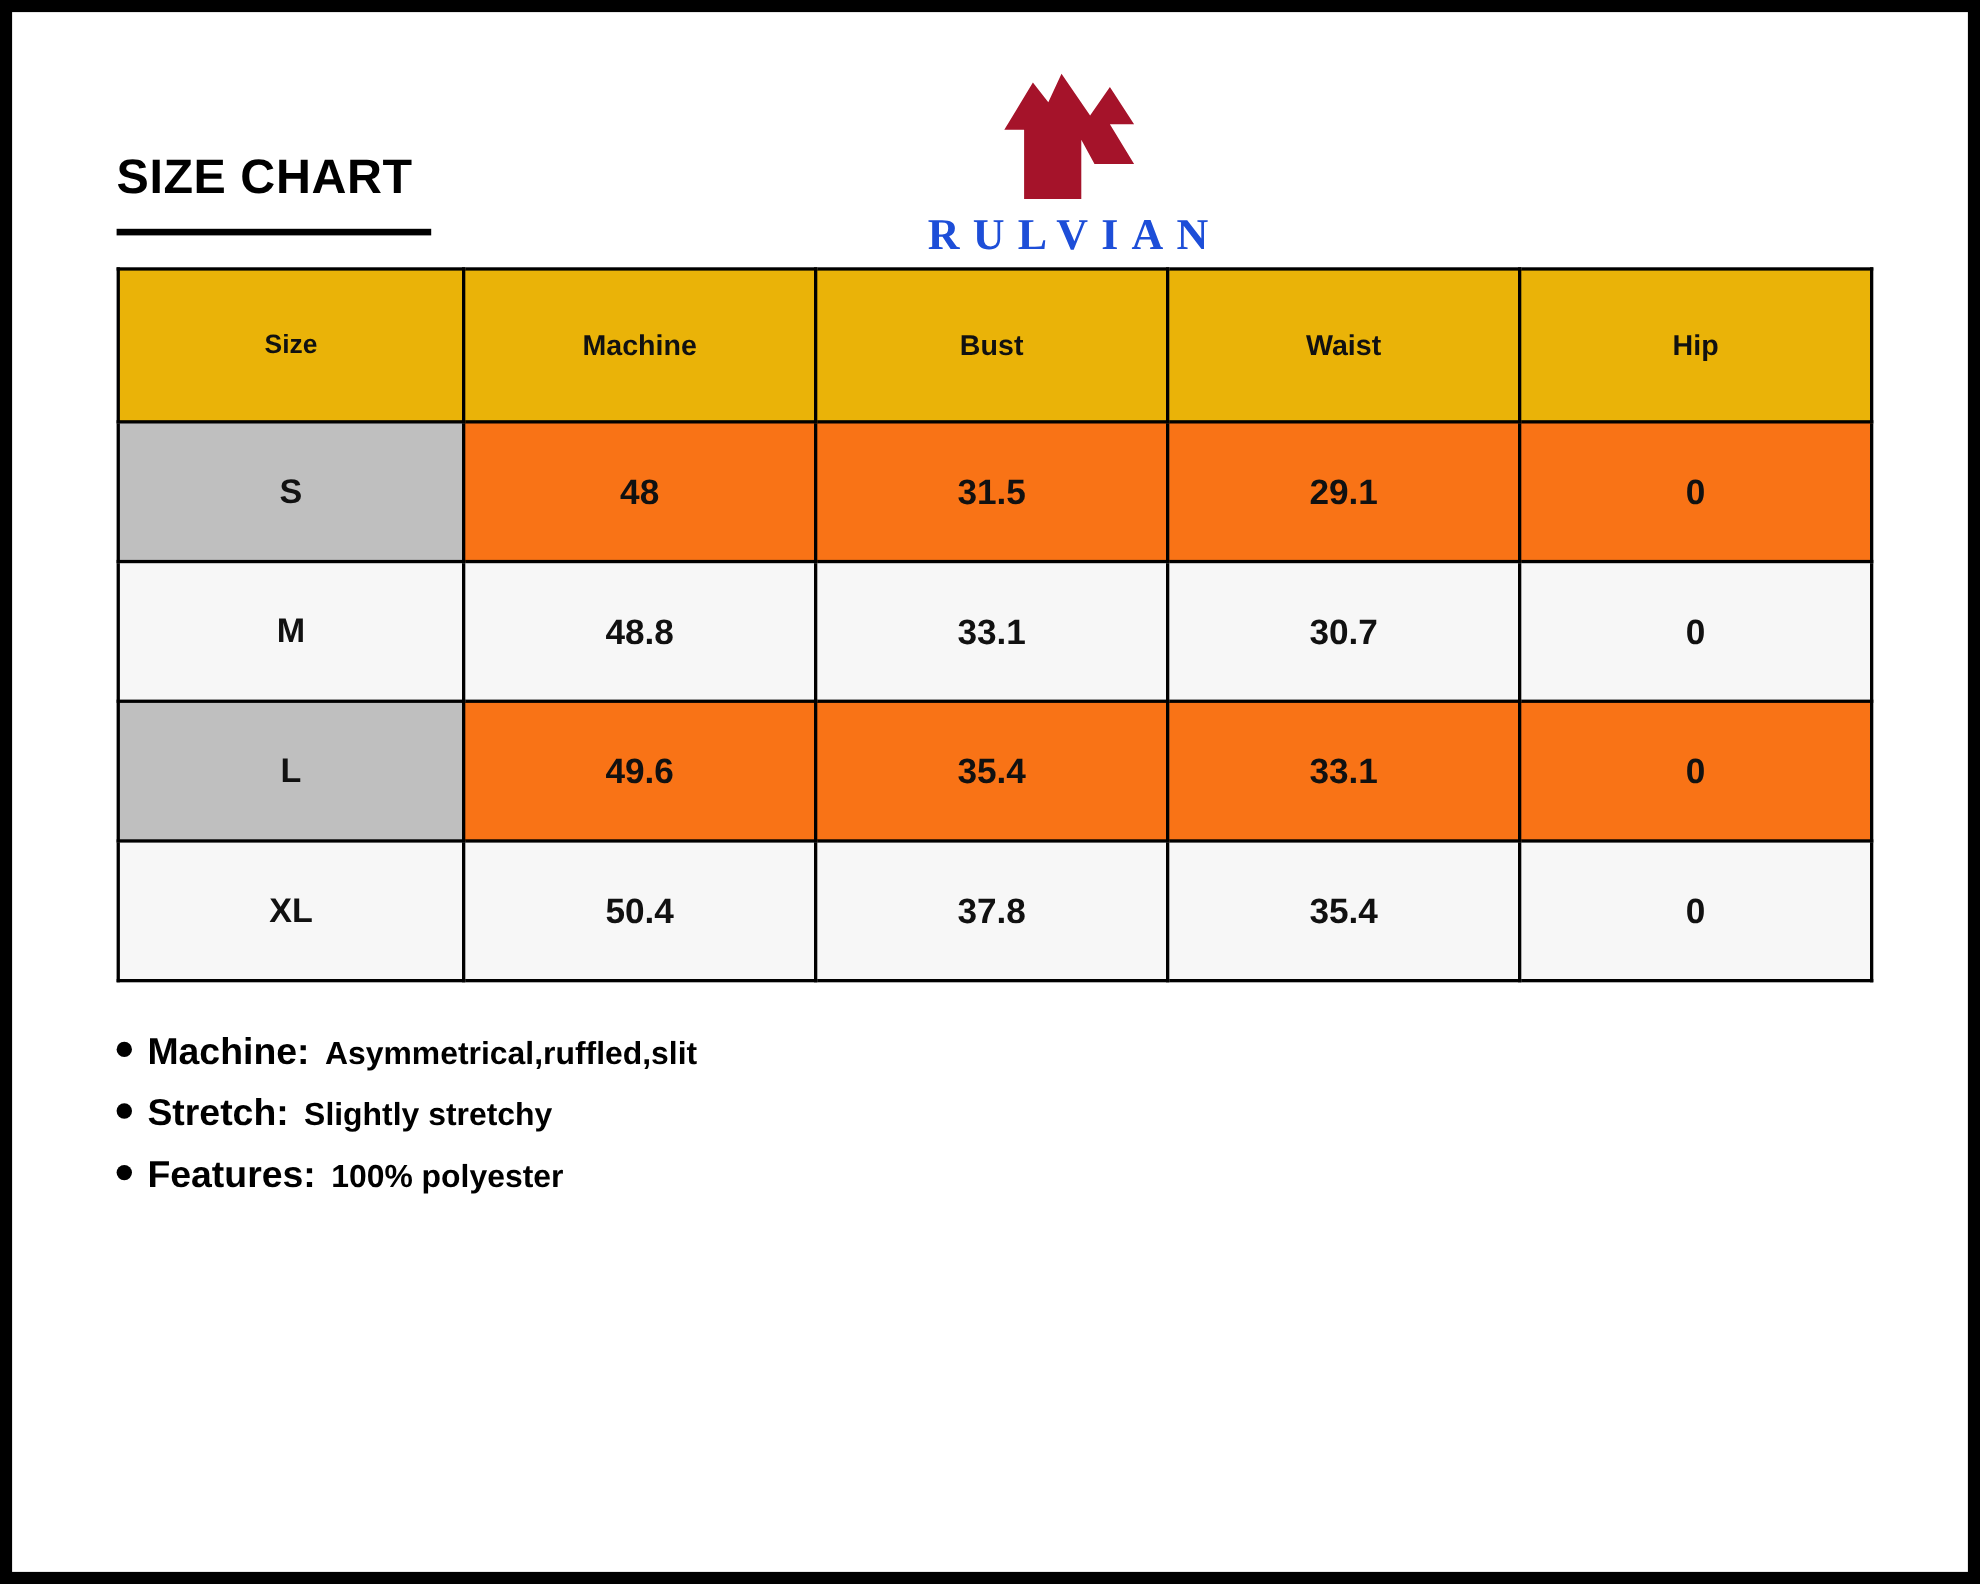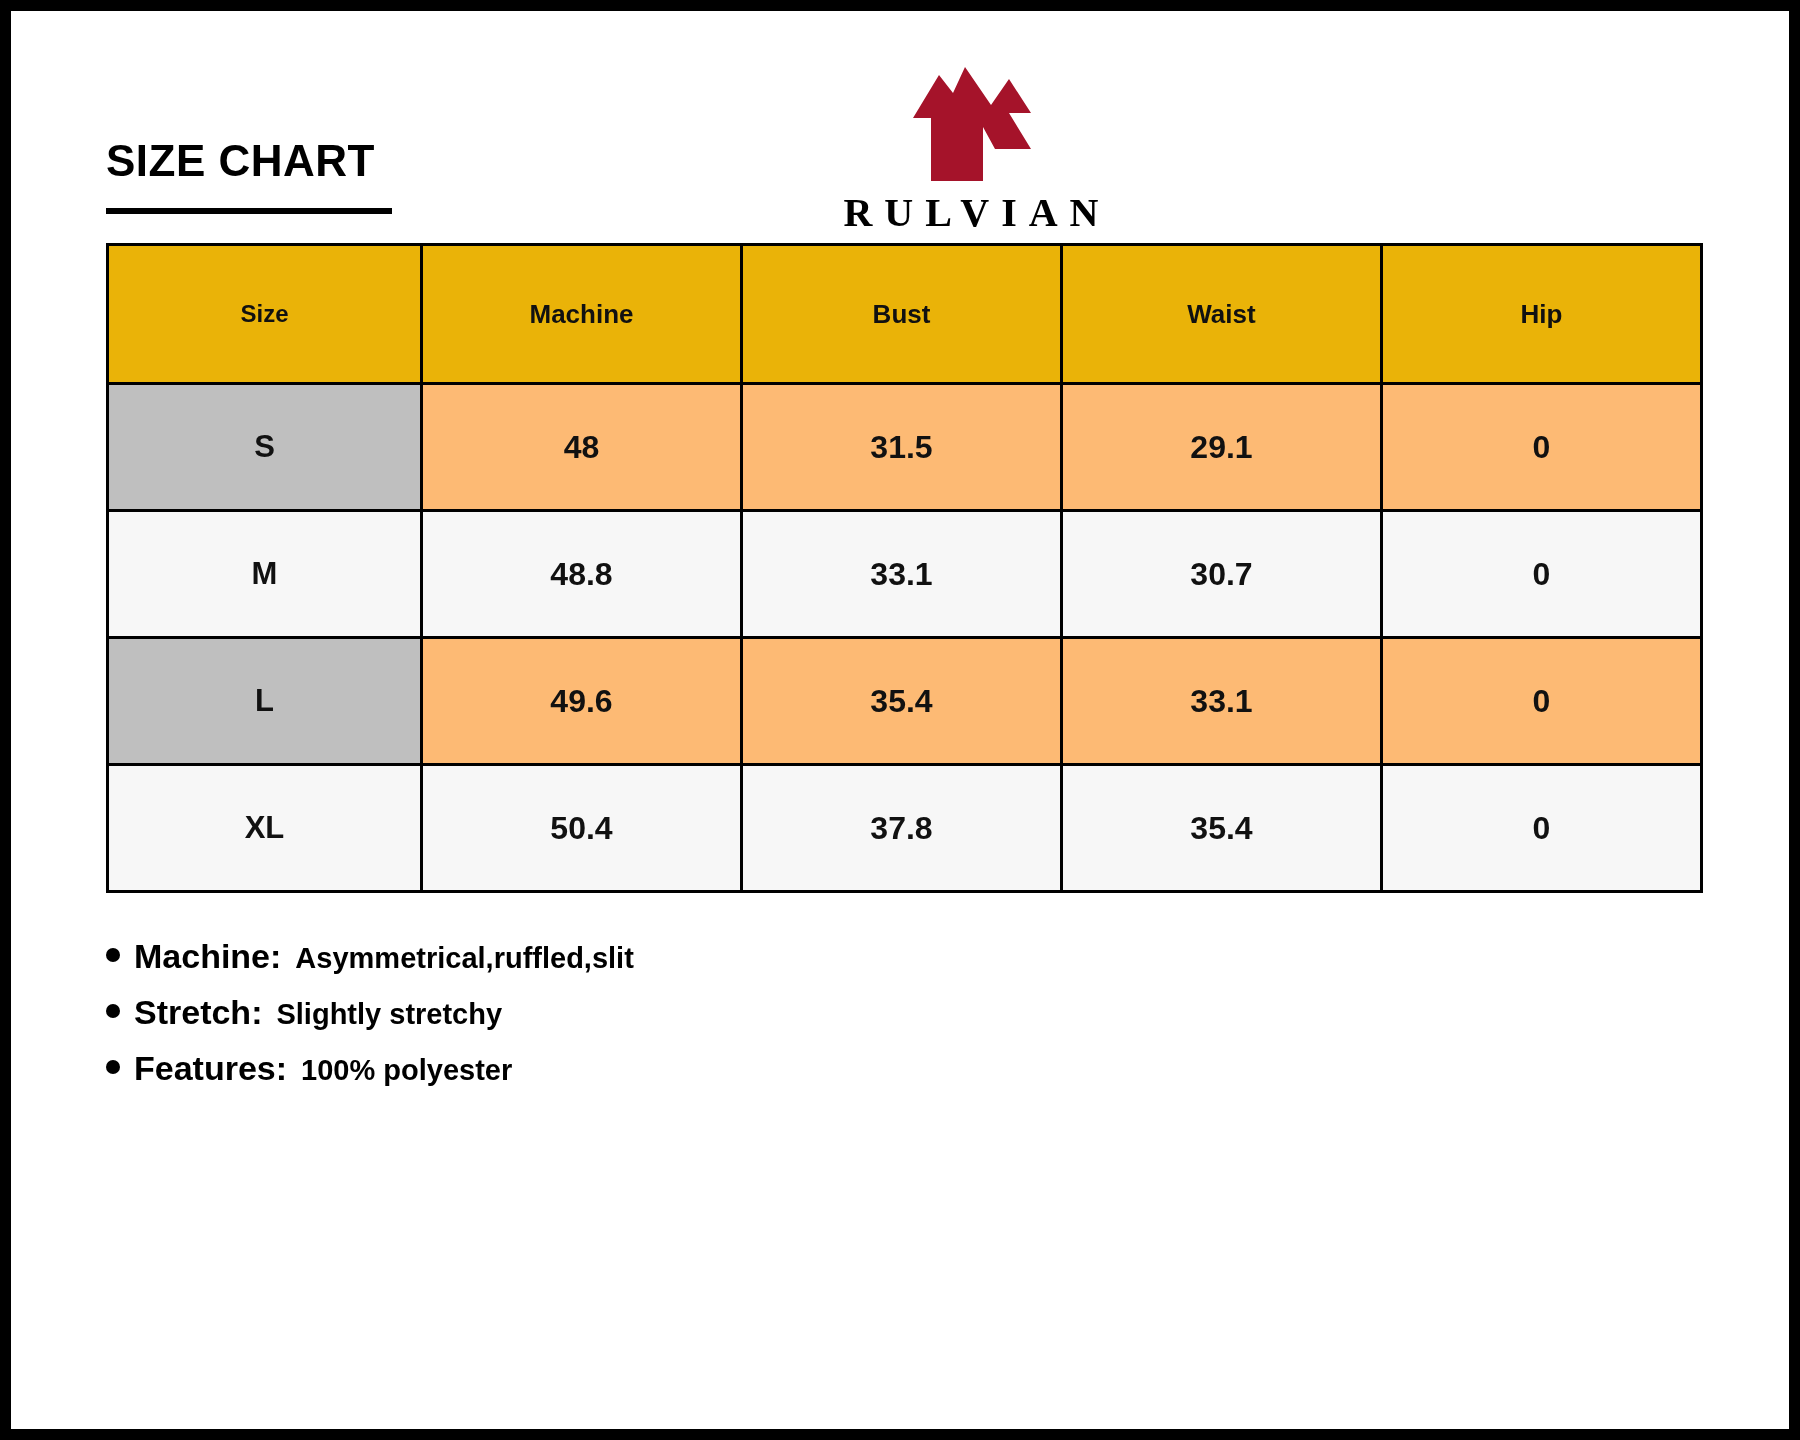--- a/index.html
+++ b/index.html
@@ -63,21 +63,21 @@
   }
   .brand-mark {
     display: block;
     margin: 0 auto;
   }
   .brand-name {
     margin-top: 6px;
     font-size: 40px;
     font-weight: bold;
     letter-spacing: 12px;
-    color: #000000;
+    color: #1d4ed8;
     text-indent: 12px;
     font-family: "Liberation Serif", serif;
   }
 
   
   table.size-table {
     width: 1594px;
     border-collapse: collapse;
     table-layout: fixed;
     border: 3px solid #000000;
@@ -94,21 +94,21 @@
     height: 134px;
     background: #eab308;
     font-size: 26px;
   }
   table.size-table thead th:first-child {
     font-size: 24px;
   }
   table.size-table tbody td {
     height: 122px;
     font-size: 32px;
-    background: #fdba74;
+    background: #f97316;
   }
   table.size-table tbody tr.alt td {
     background: #f7f7f7;
   }
   table.size-table tbody td.size-cell {
     background: #bfbfbf;
     font-size: 31px;
   }
   col.c-size  { width: 314px; }
   col.c-len   { width: 320px; }

